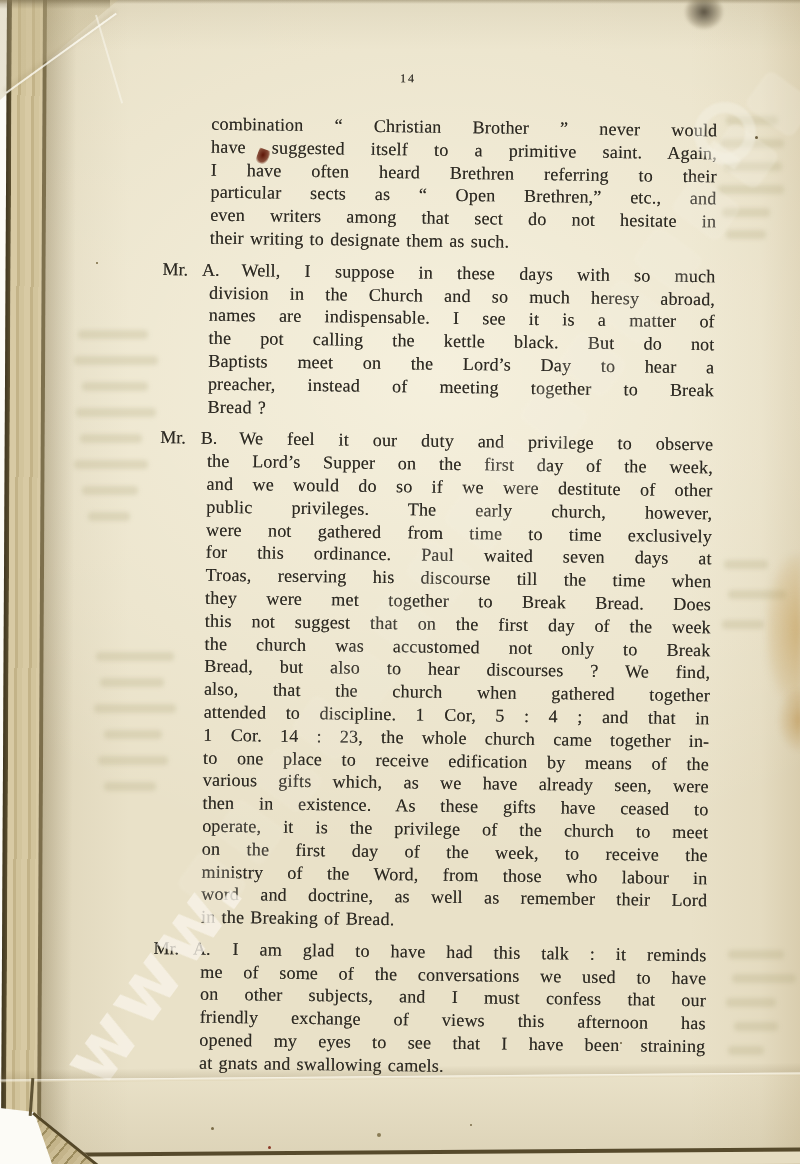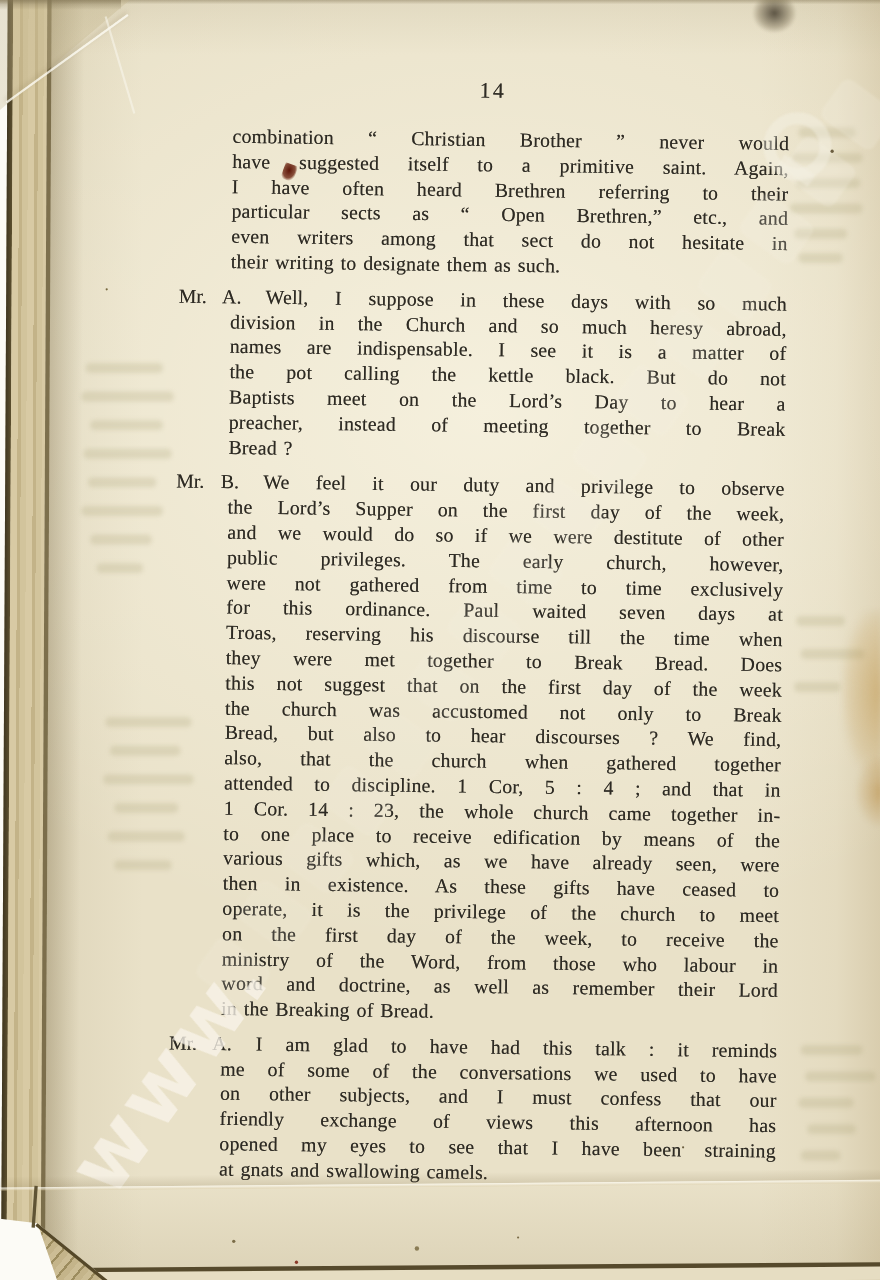--- a/index.html
+++ b/index.html
@@ -18,22 +18,22 @@
   
   .ghost{position:absolute;height:9px;border-radius:4px;z-index:1;
          background:rgba(172,162,120,0.25);filter:blur(2px);}
   .wm-bar{position:absolute;width:44px;height:58px;border-radius:8px;z-index:3;
           transform:rotate(-54deg);background:rgba(246,242,230,1);filter:blur(1px);}
   .speck{position:absolute;border-radius:50%;z-index:4;}
 
   
   .text-rotate{position:absolute;inset:0;z-index:2;transform:rotate(0.75deg);
                transform-origin:460px 80px;}
-  .page-number{position:absolute;left:416px;top:72px;width:64px;text-align:center;
-               font-size:20px;letter-spacing:2px;color:#2f2c25;
+  .page-number{position:absolute;left:400px;top:72px;width:64px;text-align:left;
+               font-size:12px;letter-spacing:2px;color:#2f2c25;
                text-shadow:0 0 0.6px rgba(45,42,35,0.6);}
   .text-block{position:absolute;left:212px;top:116px;width:506px;
               font-size:18px;color:#2d2a23;}
   .para{position:relative;}
   .para + .para{margin-top:9px;}
   .line{height:22.8px;line-height:22.8px;text-align:justify;text-align-last:justify;
         letter-spacing:0.2px;word-spacing:1.5px;white-space:normal;
         text-shadow:0 0 0.6px rgba(45,42,35,0.62);}
   .line.last{text-align-last:left;}
   .line.indent{padding-left:32px;}

